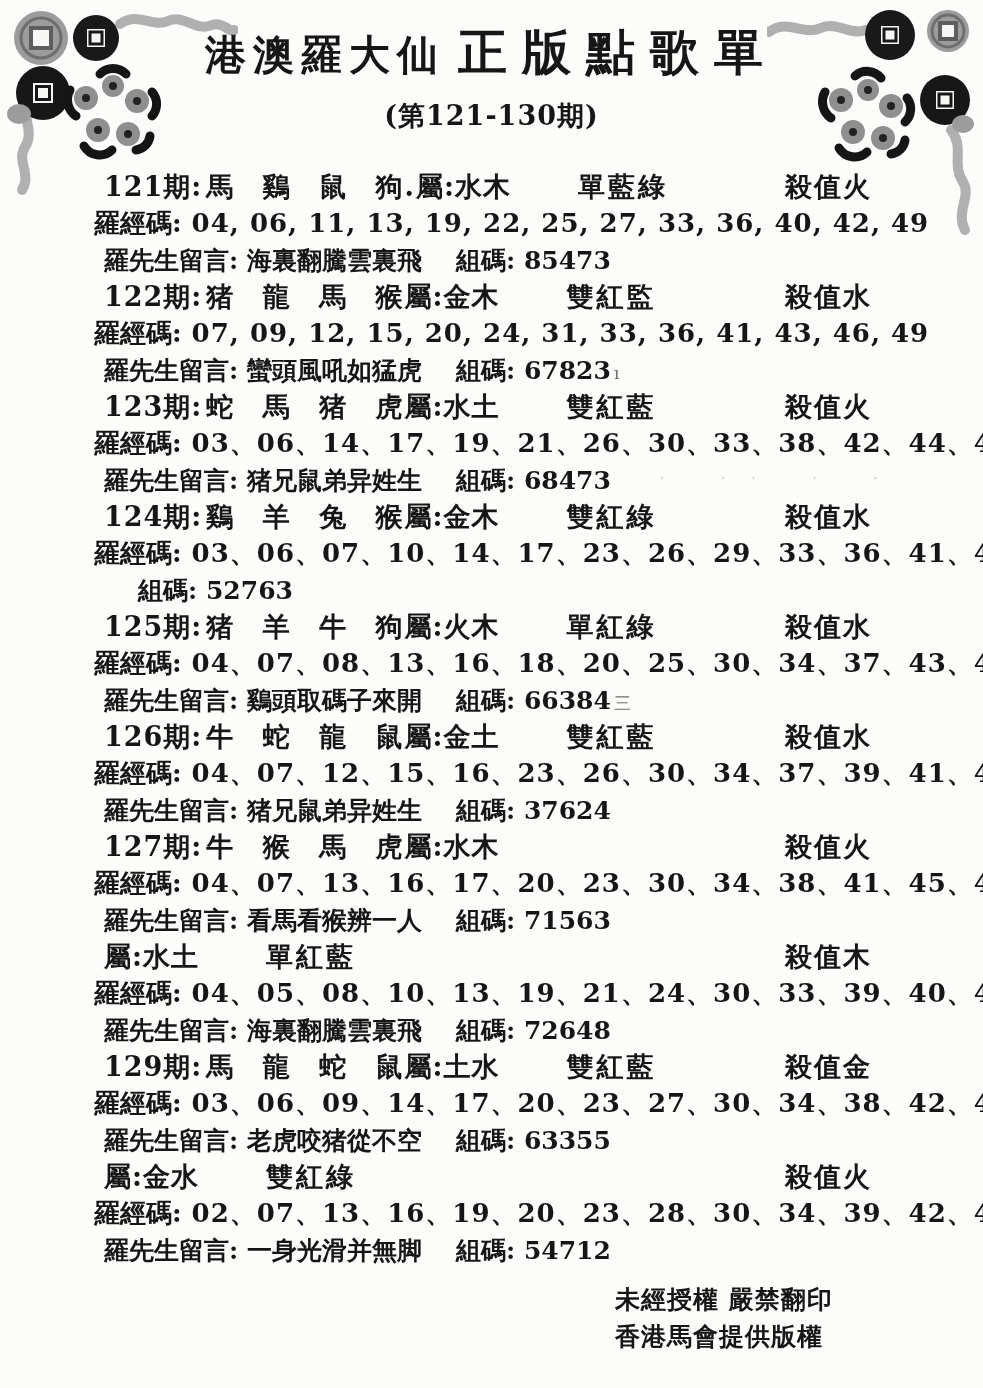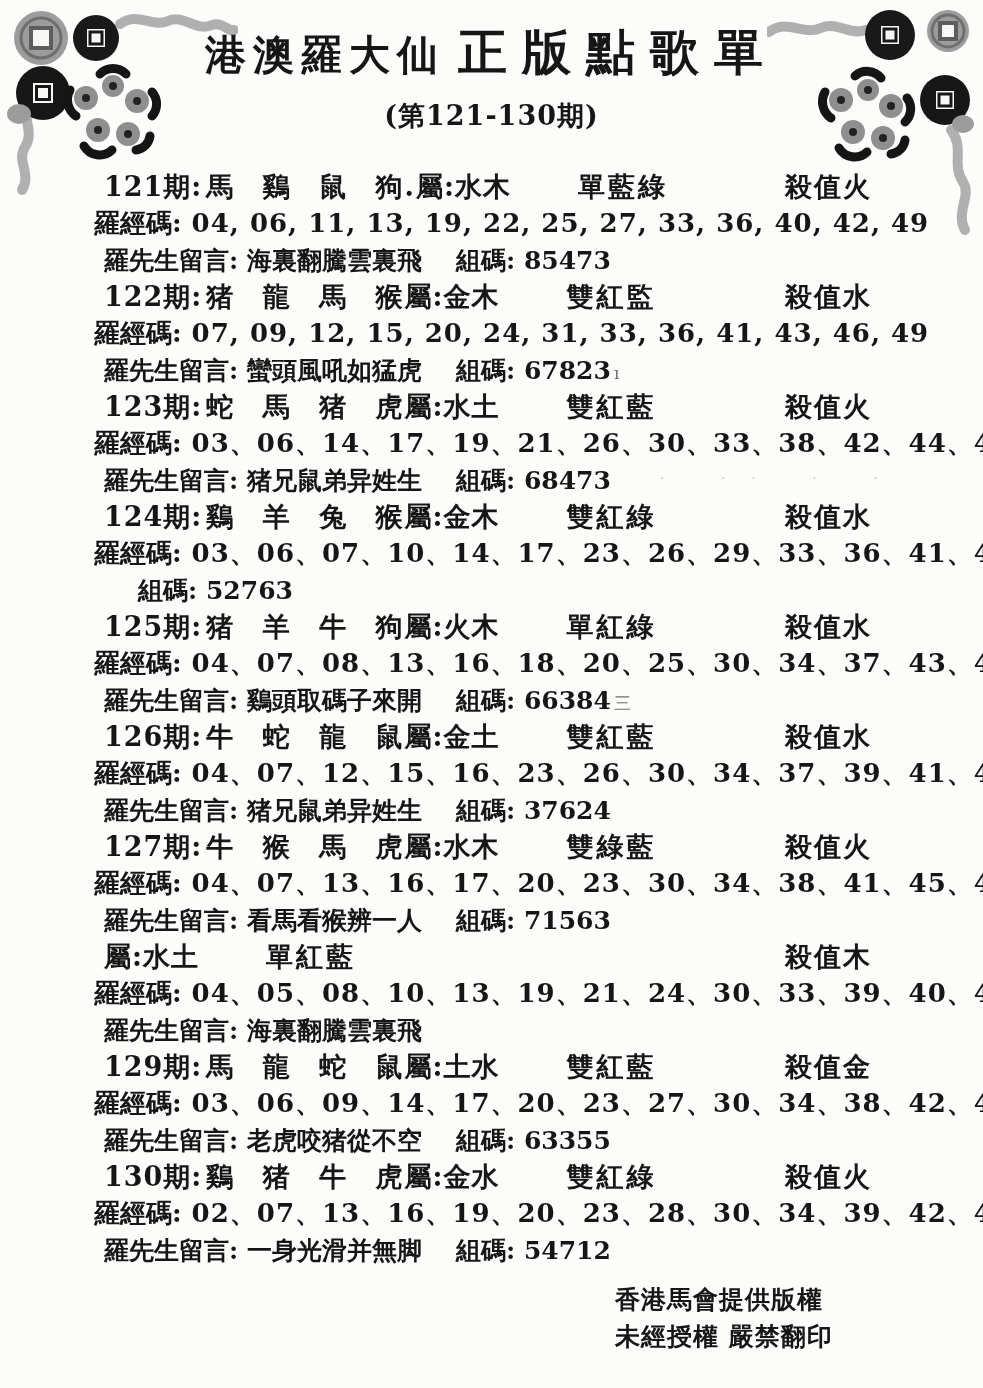--- a/index.html
+++ b/index.html
@@ -241,21 +241,20 @@
       <div class="row msg">
         <span><span class="msg-label">羅先生留言:</span> <span>猪兄鼠弟异姓生</span></span>
         <span class="group"><span>組碼:</span> <span>37624</span><span class="artifact"></span></span>
       </div>
     </section>
 
     <section class="period">
       <div class="row head">
         <span class="pz"><span class="plabel">127期:</span><span class="zodiacs">牛 猴 馬 虎</span></span>
         <span class="attr">屬:水木</span>
-        <span class="colors">雙綠藍</span>
         <span class="kill">殺值火</span>
       </div>
       <div class="row codes">
         <span class="codes-label">羅經碼:</span><span class="gap"></span><span class="codes-nums">04、07、13、16、17、20、23、30、34、38、41、45、48</span>
       </div>
       <div class="row msg">
         <span><span class="msg-label">羅先生留言:</span> <span>看馬看猴辨一人</span></span>
         <span class="group"><span>組碼:</span> <span>71563</span><span class="artifact"></span></span>
       </div>
     </section>
@@ -264,20 +263,21 @@
       <div class="row head">
         <span class="attr">屬:水土</span>
         <span class="colors">單紅藍</span>
         <span class="kill">殺值木</span>
       </div>
       <div class="row codes">
         <span class="codes-label">羅經碼:</span><span class="gap"></span><span class="codes-nums">04、05、08、10、13、19、21、24、30、33、39、40、48</span>
       </div>
       <div class="row msg">
         <span><span class="msg-label">羅先生留言:</span> <span>海裏翻騰雲裏飛</span></span>
+        <span class="group"><span>組碼:</span> <span>72648</span><span class="artifact"></span></span>
       </div>
     </section>
 
     <section class="period">
       <div class="row head">
         <span class="pz"><span class="plabel">129期:</span><span class="zodiacs">馬 龍 蛇 鼠</span></span>
         <span class="attr">屬:土水</span>
         <span class="colors">雙紅藍</span>
         <span class="kill">殺值金</span>
       </div>
@@ -285,34 +285,33 @@
         <span class="codes-label">羅經碼:</span><span class="gap"></span><span class="codes-nums">03、06、09、14、17、20、23、27、30、34、38、42、49</span>
       </div>
       <div class="row msg">
         <span><span class="msg-label">羅先生留言:</span> <span>老虎咬猪從不空</span></span>
         <span class="group"><span>組碼:</span> <span>63355</span><span class="artifact"></span></span>
       </div>
     </section>
 
     <section class="period">
       <div class="row head">
-        <span class="pz"><span class="plabel">130期:</span><span class="zodiacs">鷄 猪 牛 虎</span></span>
         <span class="attr">屬:金水</span>
         <span class="colors">雙紅綠</span>
         <span class="kill">殺值火</span>
       </div>
       <div class="row codes">
         <span class="codes-label">羅經碼:</span><span class="gap"></span><span class="codes-nums">02、07、13、16、19、20、23、28、30、34、39、42、47</span>
       </div>
       <div class="row msg">
         <span><span class="msg-label">羅先生留言:</span> <span>一身光滑并無脚</span></span>
         <span class="group"><span>組碼:</span> <span>54712</span><span class="artifact"></span></span>
       </div>
     </section>
 
   </div>
 
   <div class="footer">
+    <div>未經授權 嚴禁翻印</div>
     <div>香港馬會提供版權</div>
-    <div>未經授權 嚴禁翻印</div>
   </div>
 
 </div>
 
 </body></html>

